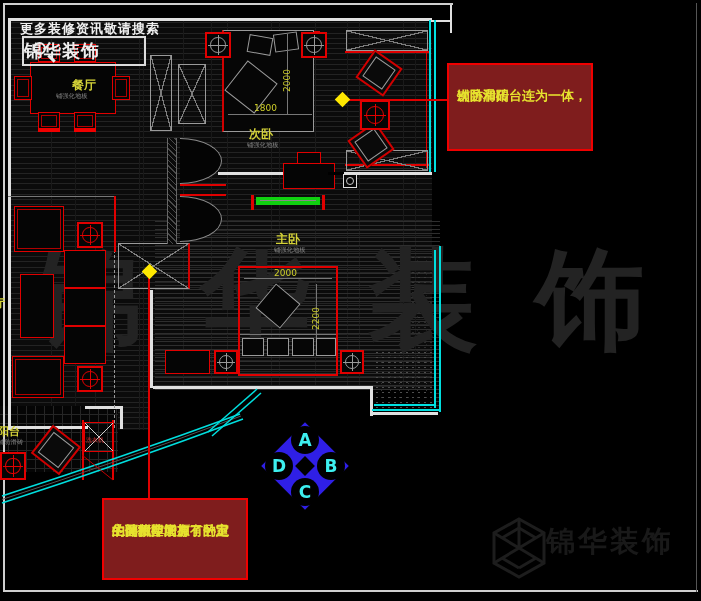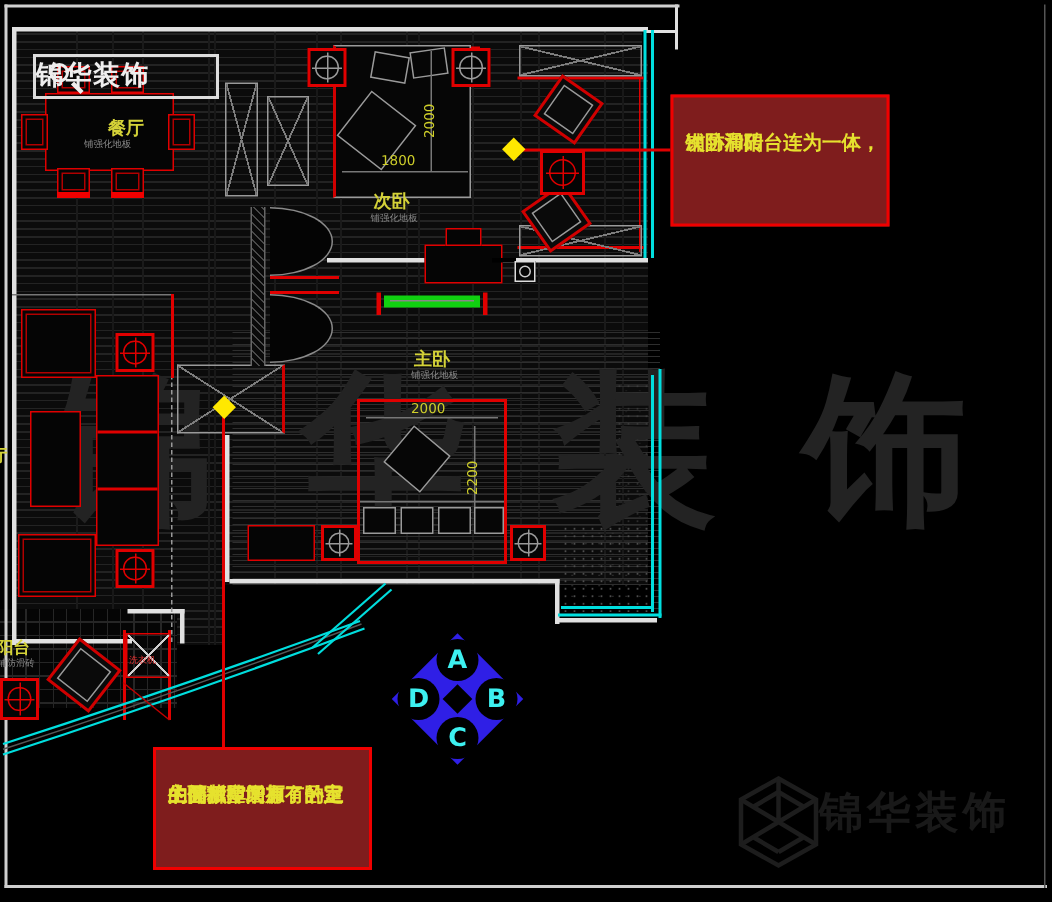--- a/index.html
+++ b/index.html
@@ -276,20 +276,21 @@
 
   <div class="compass">
     <div class="dia"></div>
     <div class="cc" style="left:26px;top:0px;">A</div>
     <div class="cc" style="left:52px;top:26px;">B</div>
     <div class="cc" style="left:26px;top:52px;">C</div>
     <div class="cc" style="left:0px;top:26px;">D</div>
     <div class="cd"></div>
   </div>
 
+  <div class="tagline">更多装修资讯敬请搜索</div>
   <div class="searchbox">
     <div class="brand">锦华装饰</div>
     <div class="iconcell">
       <div class="mag"></div>
     </div>
   </div>
 
   <svg width="58" height="64" style="left:490px;top:516px;">
     <g stroke="#1d1d1d" stroke-width="3" fill="none">
       <polygon points="29,3 54,17 54,47 29,61 4,47 4,17"></polygon>

